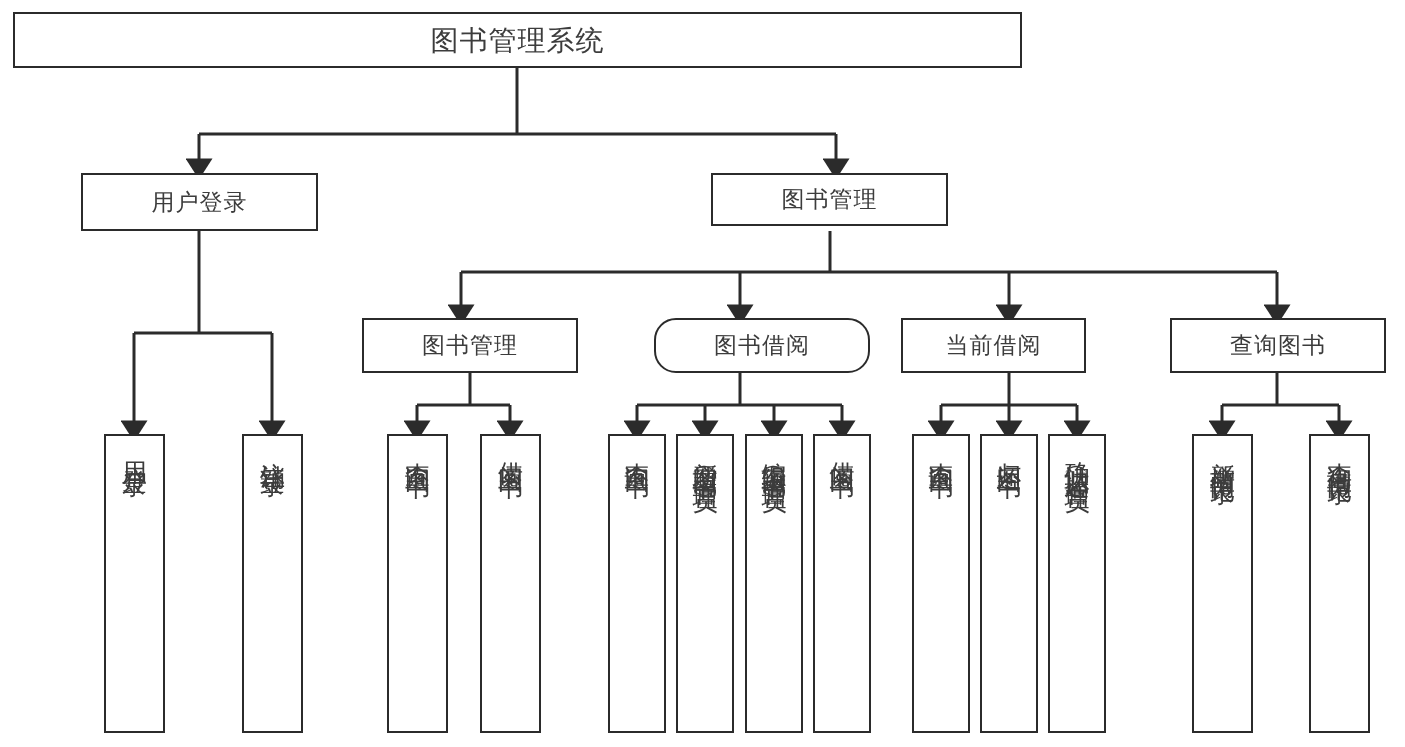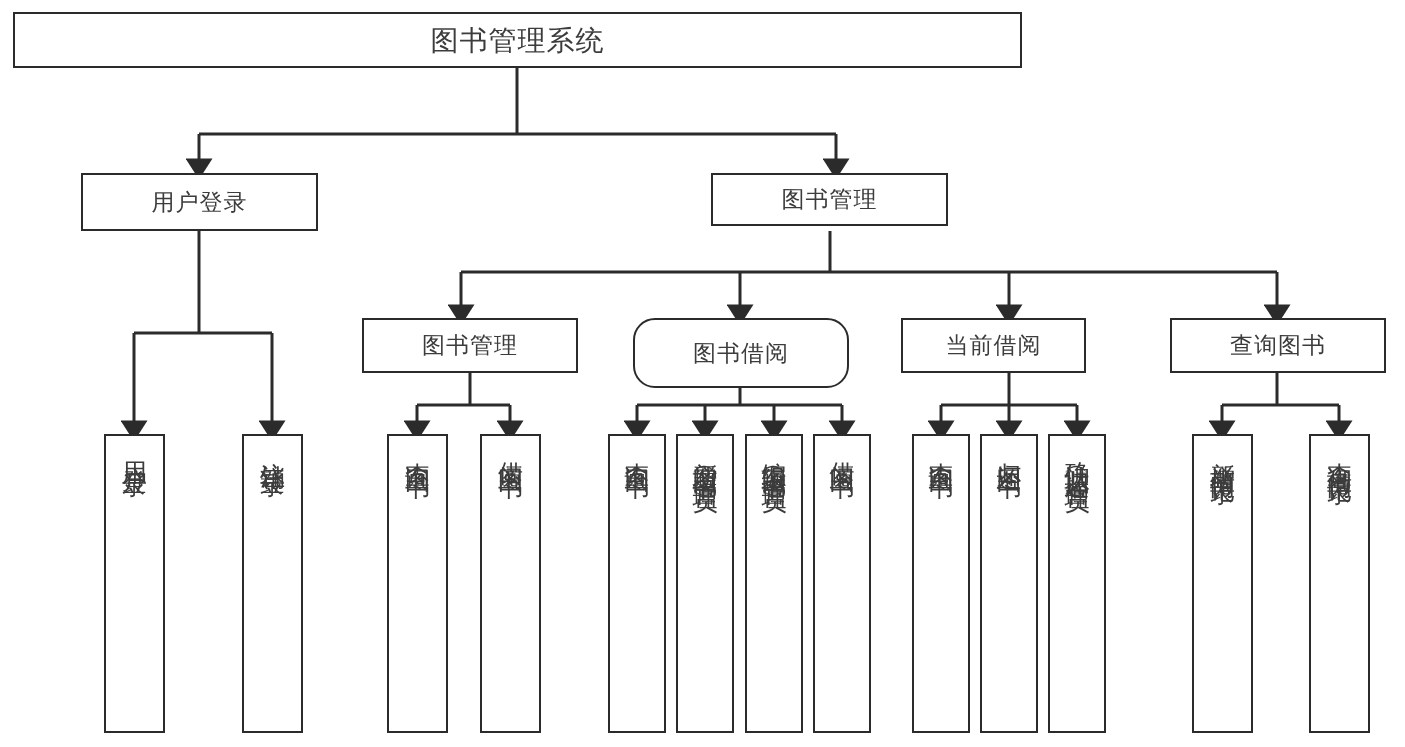--- a/index.html
+++ b/index.html
@@ -135,21 +135,21 @@
   <div class="node horiz" style="left:81px; top:173px; width:237px; height:58px;">
     <span class="lbl">用户登录</span>
   </div>
   <div class="node horiz" style="left:711px; top:173px; width:237px; height:53px;">
     <span class="lbl">图书管理</span>
   </div>
 
   <div class="node horiz" style="left:362px; top:318px; width:216px; height:55px;">
     <span class="lbl">图书管理</span>
   </div>
-  <div class="node horiz" style="left:633px; top:318px; width:216px; height:70px;border-radius:22px;">
+  <div class="node horiz" style="left:654px; top:318px; width:216px; height:55px;border-radius:22px;">
     <span class="lbl">图书借阅</span>
   </div>
   <div class="node horiz" style="left:901px; top:318px; width:185px; height:55px;">
     <span class="lbl">当前借阅</span>
   </div>
   <div class="node horiz" style="left:1170px; top:318px; width:216px; height:55px;">
     <span class="lbl">查询图书</span>
   </div>
 
   <div class="node vert" style="left:104px; top:434px; width:61px; height:299px;">

